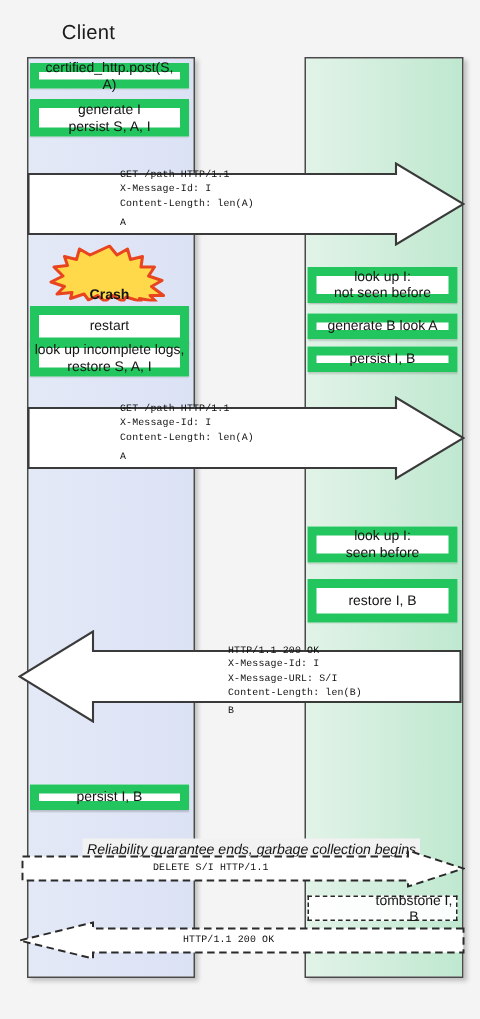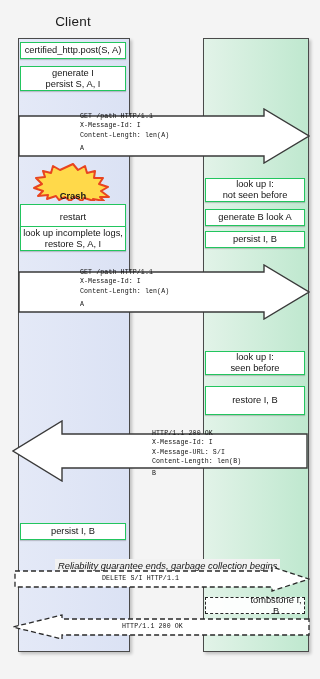--- a/index.html
+++ b/index.html
@@ -14,21 +14,21 @@
 
   
   .col-title{
     position:absolute;
     font-size:13.5px;
     color:#1b1b1b;
     text-align:center;
     letter-spacing:.2px;
     white-space:nowrap;
   }
-  #title-client{left:18px;top:14px;width:110px;}
+  #title-client{left:4px;top:14px;width:110px;}
   #title-server{left:203px;top:14px;width:104px;}
 
   
   .lifeline{
     position:absolute;
     border:1px solid #4a4a4a;
     box-shadow:2px 2px 3px rgba(0,0,0,.22);
   }
   #lifeline-client{
     left:18px;top:38px;width:110px;height:612px;
@@ -36,21 +36,21 @@
   }
   #lifeline-server{
     left:203px;top:38px;width:104px;height:612px;
     background:linear-gradient(to right,#e2f3e8,#bfe8cf);
   }
 
   
   .act{
     position:absolute;
     background:#ffffff;
-    border:1px solid #22c55e;
+    border:6px solid #22c55e;
     box-sizing:border-box;
     display:flex;
     align-items:center;
     justify-content:center;
     text-align:center;
     font-size:9.3px;
     line-height:10.6px;
     color:#141414;
     padding:0 2px;
     box-shadow:0 1px 1px rgba(0,0,0,.18);

